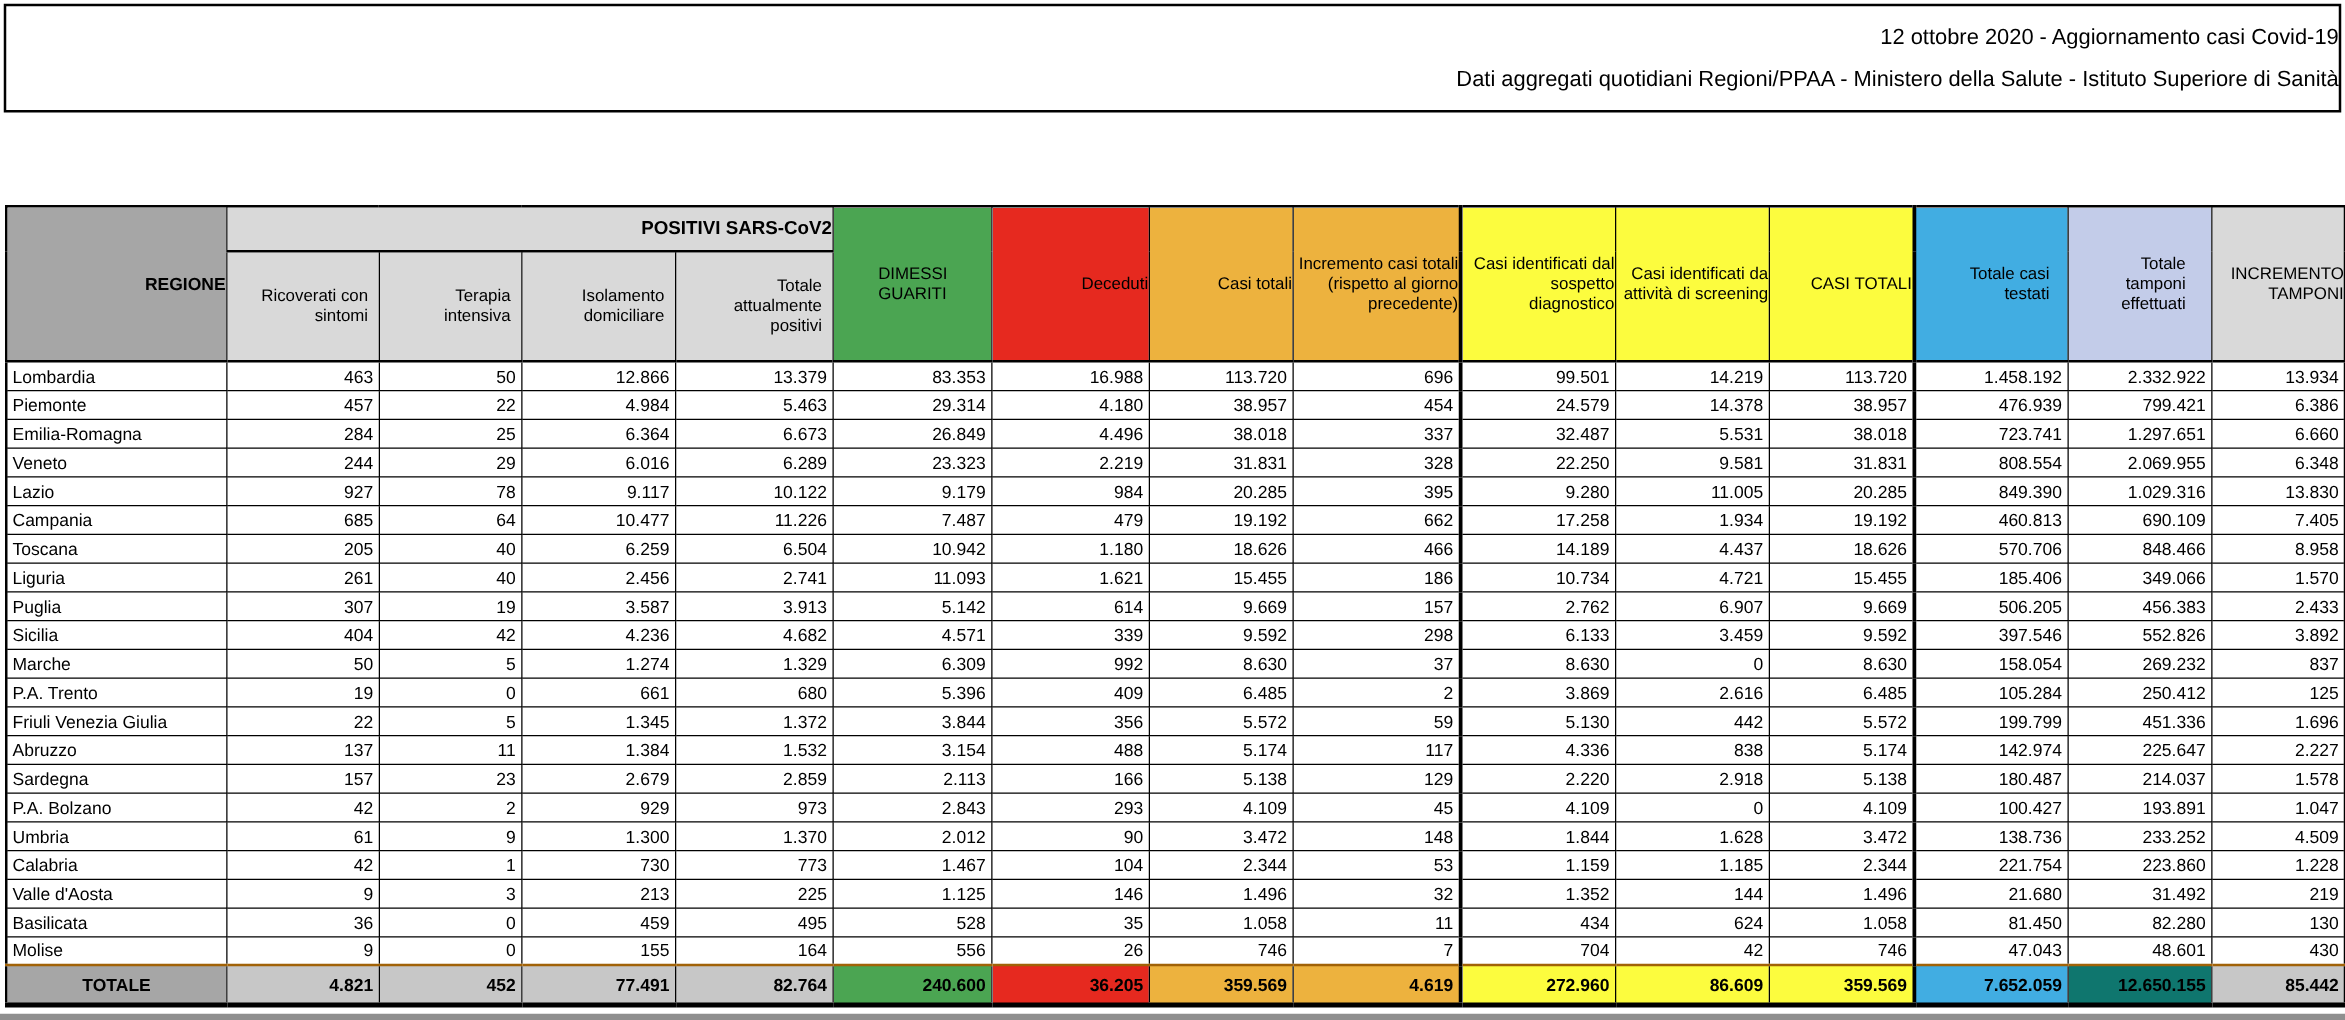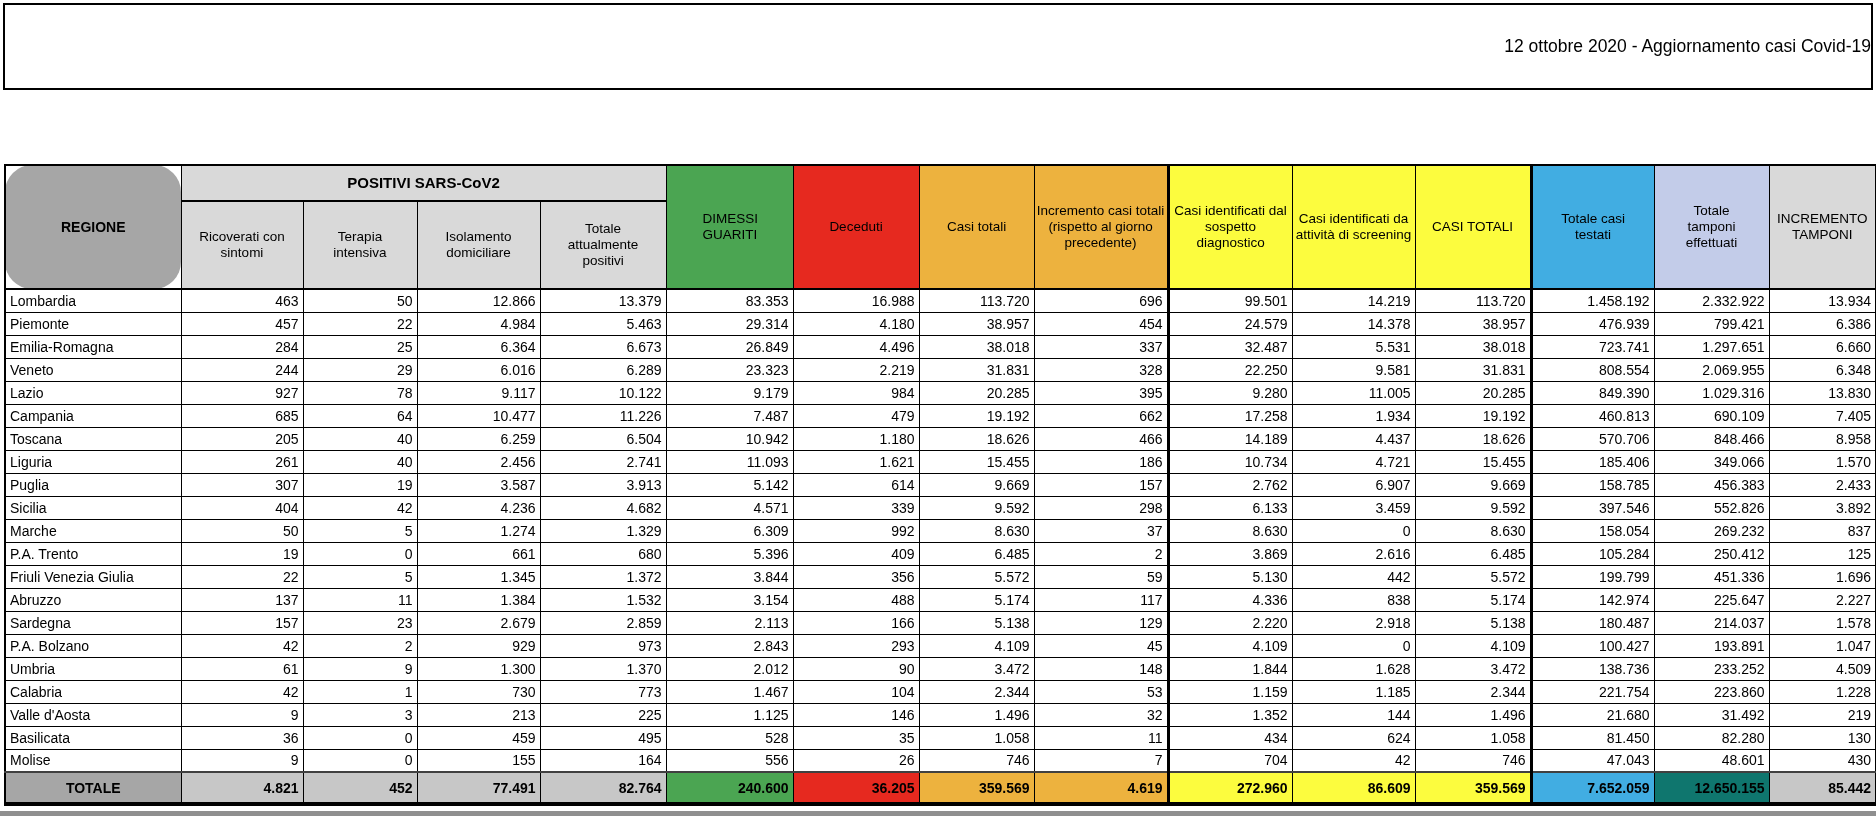--- a/index.html
+++ b/index.html
@@ -35,41 +35,41 @@
     table-layout: fixed;
     border: 2px solid #000;
   }
   .covid th, .covid td {
     border: 1px solid #000;
     overflow: hidden;
     vertical-align: middle;
   }
   .covid thead th {
     font-weight: normal;
-    text-align: center;
+    text-align: right;
     font-size: 13.5px;
     line-height: 1.18;
   }
   tr.h1 { height: 36px; }
   tr.h2 { height: 88px; }
   .covid tbody tr { height: 23px; padding-left: 32px; }
   .covid tbody td { font-size: 14px; line-height: 1; }
   .covid tfoot tr { height: 32px; }
   .covid tfoot td {
     font-size: 14px;
     font-weight: bold;
-    border-top: 2px solid #404040;
+    border-top: 2px solid #a16207;
     border-bottom: 4px solid #000;
   }
 
   .region { text-align: left; padding-left: 4px; background: #fff; }
   .num    { text-align: right; padding-right: 4px; background: #fff; }
 
   
-  .c-reg   { background: var(--gray_dark); font-weight: bold !important; font-size: 14px !important; border-radius: 27px; }
+  .c-reg   { background: var(--gray_dark); font-weight: bold !important; font-size: 14px !important; }
   .c-pos   { background: var(--gray_light); font-weight: bold !important; font-size: 15px !important; }
   .c-sub   { background: var(--gray_light); padding: 0 8px; }
   .c-green { background: var(--green); padding: 0 36px; }
   .c-red   { background: var(--red); }
   .c-orange{ background: var(--orange); }
   .c-yellow{ background: var(--yellow); }
   .c-blue  { background: var(--blue); padding: 16px 14px; margin-left: 24px; }
   .c-lav   { background: var(--lavender); padding: 0 20px; }
   .c-grayl { background: var(--gray_light); }
 
@@ -92,20 +92,21 @@
     left: 0; bottom: 0;
     width: 1876px; height: 5px;
     background: #8f8f8f;
   }
 </style>
 </head>
 <body>
 
 <div class="title-box">
   <div>12 ottobre 2020 - Aggiornamento casi Covid-19</div>
+  <div>Dati aggregati quotidiani Regioni/PPAA - Ministero della Salute - Istituto Superiore di Sanità</div>
 </div>
 
 <table class="covid">
   <colgroup>
     <col style="width:176px">
       <col style="width:122px">
       <col style="width:114px">
       <col style="width:123px">
     <col style="width:126px">
       <col style="width:127px">
@@ -284,21 +285,21 @@
         <td class="num">19</td>
         <td class="num">3.587</td>
         <td class="num">3.913</td>
         <td class="num">5.142</td>
         <td class="num">614</td>
         <td class="num">9.669</td>
         <td class="num">157</td>
         <td class="num thickL">2.762</td>
         <td class="num">6.907</td>
         <td class="num">9.669</td>
-        <td class="num thickL">158.785</td>
+        <td class="num thickL">506.205</td>
         <td class="num">456.383</td>
         <td class="num">2.433</td>
       </tr>
       <tr>
         <td class="region">Sicilia</td>
         <td class="num">404</td>
         <td class="num">42</td>
         <td class="num">4.236</td>
         <td class="num">4.682</td>
         <td class="num">4.571</td>

